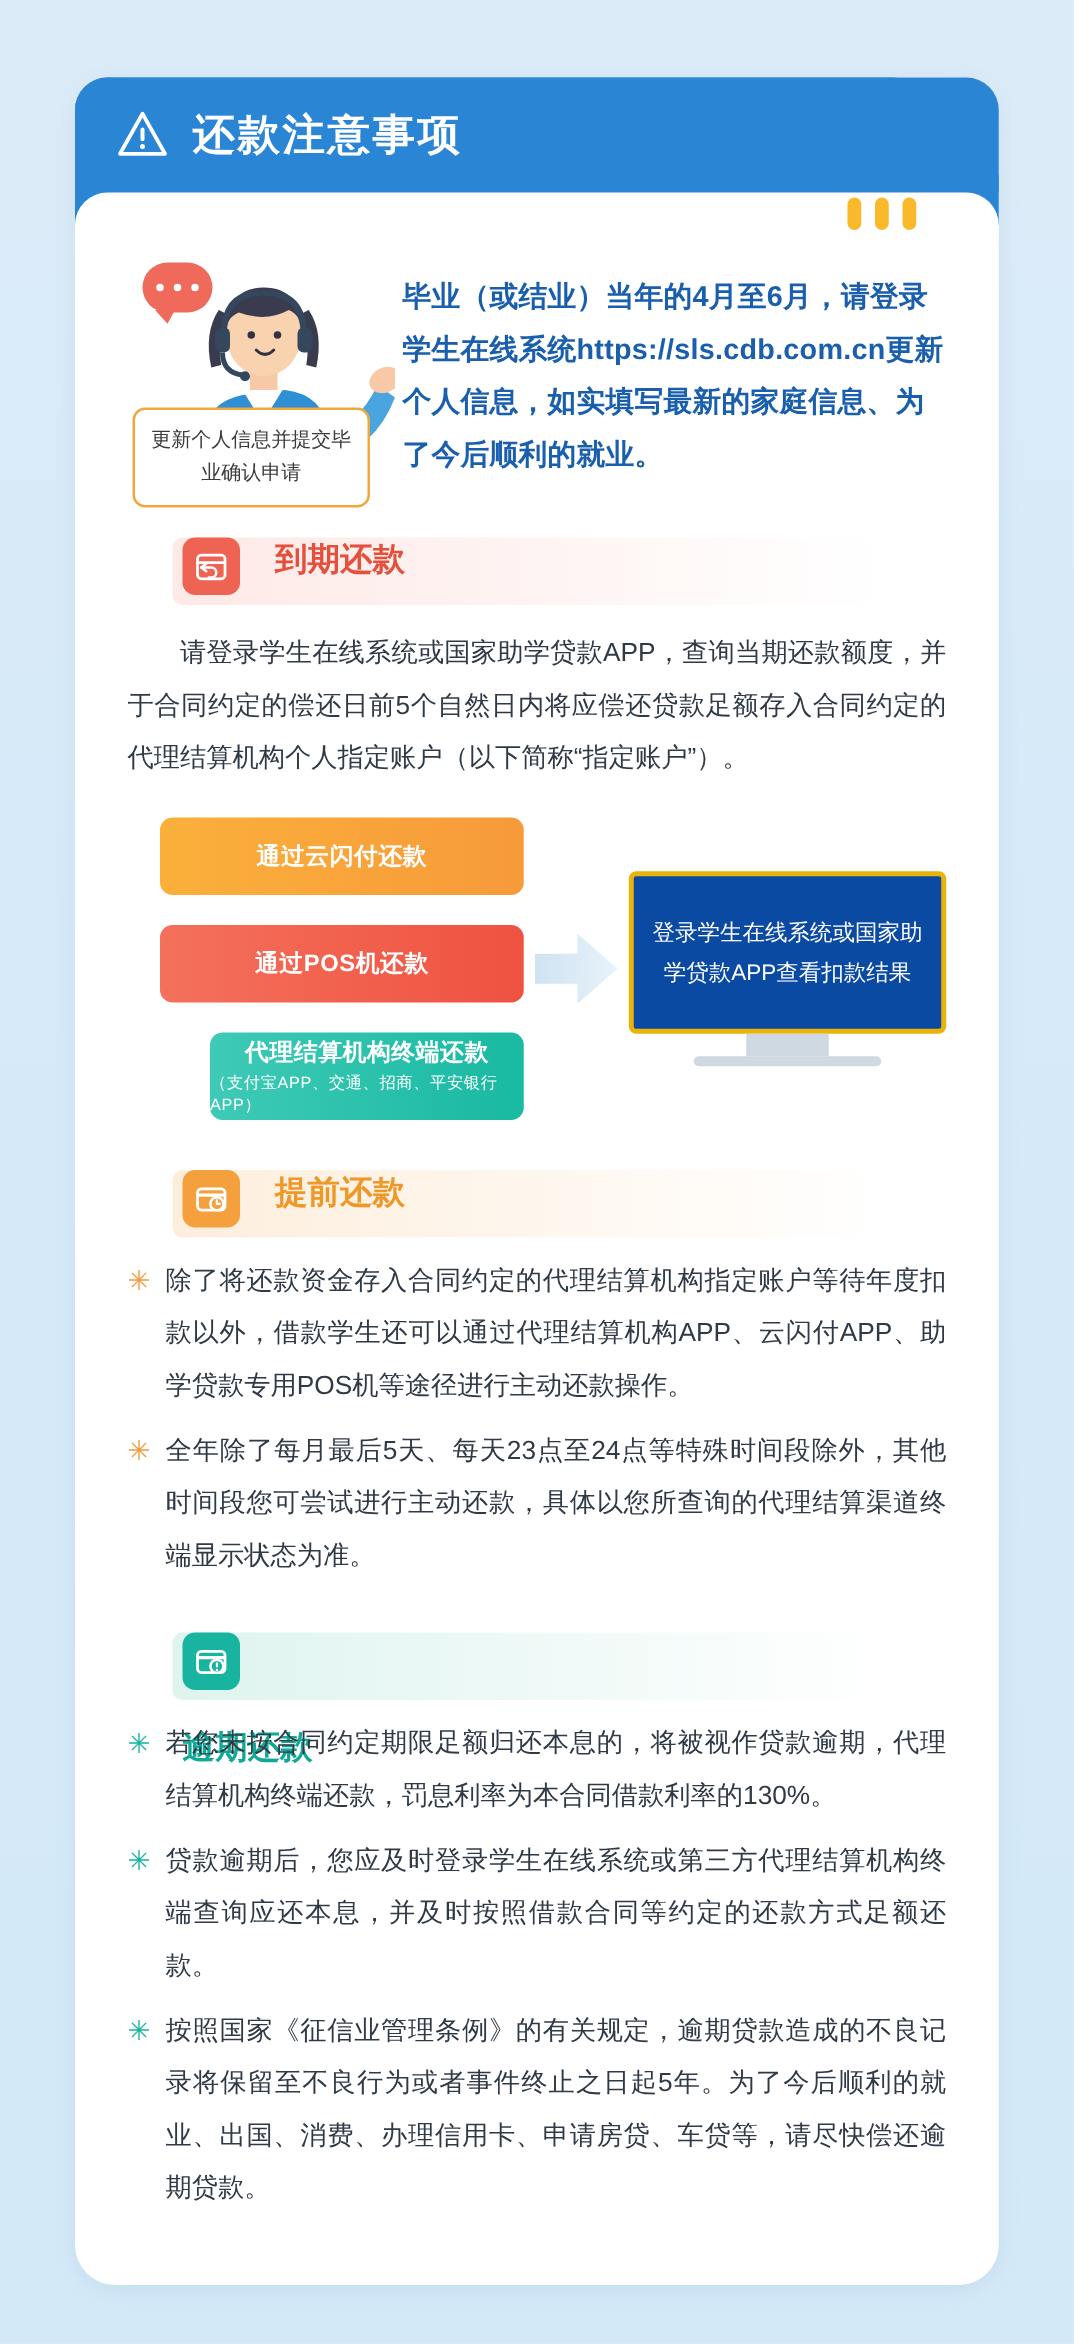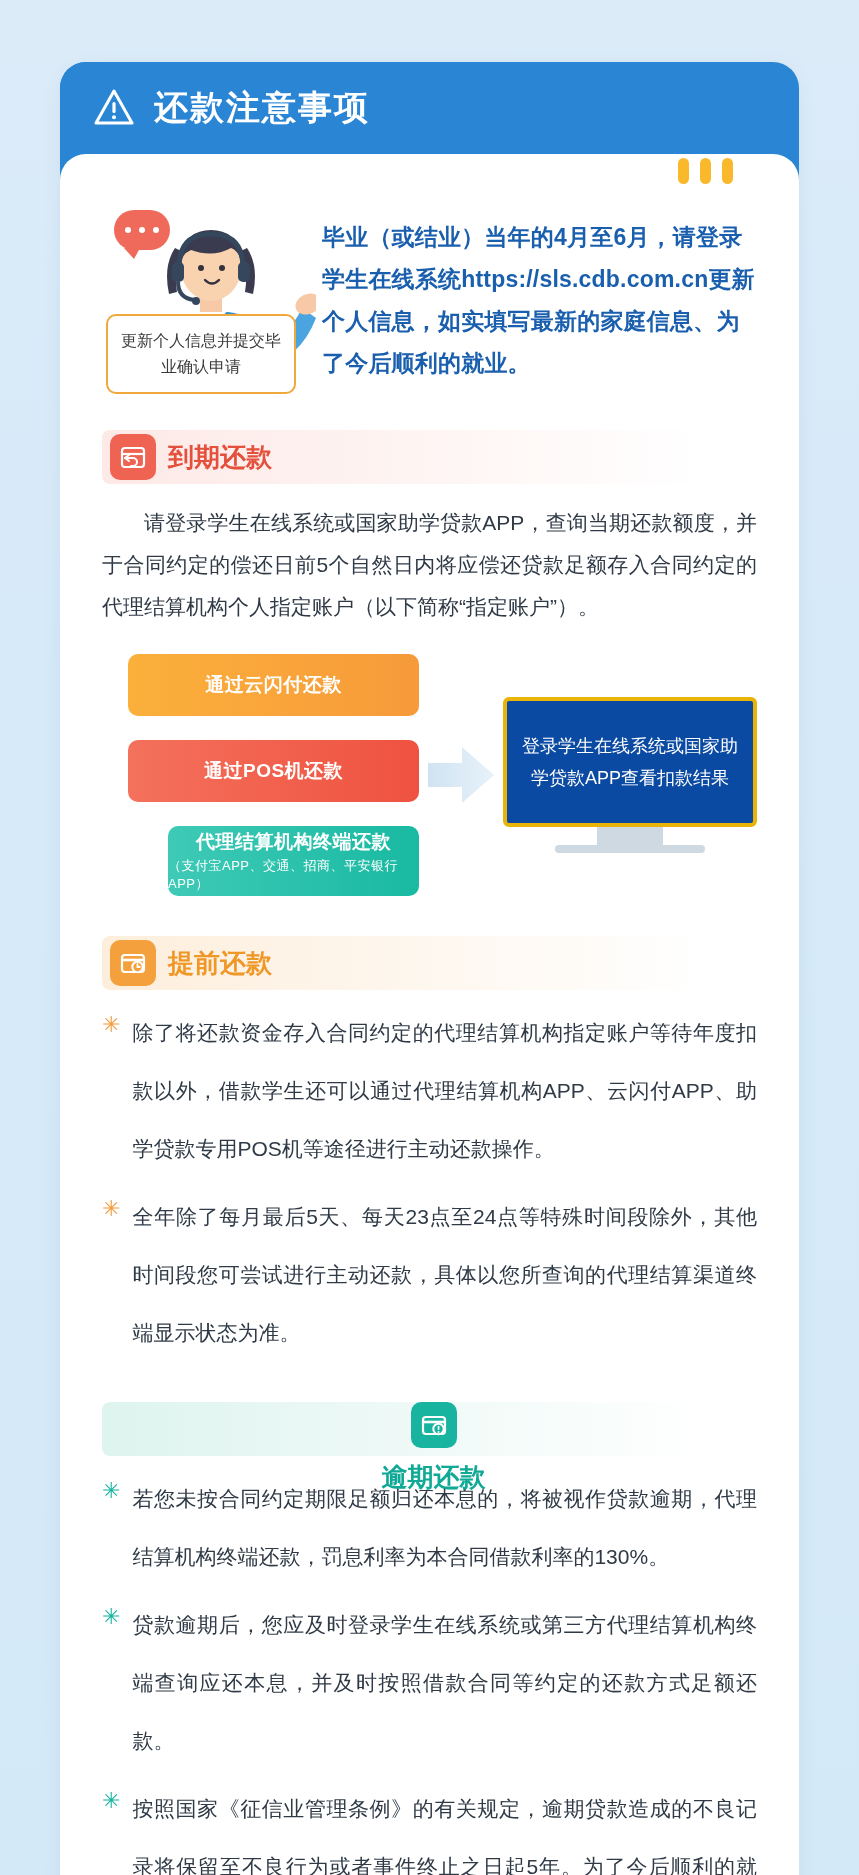--- a/index.html
+++ b/index.html
@@ -147,21 +147,21 @@
     background: #fff;
     border-radius: 50%;
   }
   .bubble i:nth-child(1) { left: 11px; }
   .bubble i:nth-child(2) { left: 25px; }
   .bubble i:nth-child(3) { left: 39px; }
 
   .note-box {
     position: absolute;
     left: 4px;
-    top: 114px;
+    top: 126px;
     width: 190px;
     border: 2px solid #f0a83c;
     border-radius: 10px;
     background: #ffffff;
     padding: 12px 10px;
     box-sizing: border-box;
     font-size: 16px;
     line-height: 26px;
     color: #3b3b3b;
     text-align: center;
@@ -174,26 +174,26 @@
     font-size: 23px;
     line-height: 42px;
     font-weight: bold;
     padding-top: 16px;
     letter-spacing: 0.2px;
   }
 
   
   .section-head {
     display: flex;
-    align-items: center;
-    gap: 12px;
+    gap: 28px;
     margin-top: 40px;
     height: 54px;
     border-radius: 8px;
     padding-left: 8px;
+    margin-left: 36px;
   }
   .sh-red   { background: linear-gradient(90deg, #fde9e6 0%, rgba(253,233,230,0) 92%); }
   .sh-org   { background: linear-gradient(90deg, #fdeedc 0%, rgba(253,238,220,0) 92%); }
   .sh-green { background: linear-gradient(90deg, #def4ef 0%, rgba(222,244,239,0) 92%); flex-direction: column; }
 
   .sh-icon {
     width: 46px; height: 46px;
     border-radius: 10px;
     display: flex;
     align-items: center;
@@ -226,21 +226,21 @@
   }
   .bullet .dot {
     flex: 0 0 14px;
     color: #f29b3c;
     font-size: 22px;
     line-height: 42px;
   }
   .bullet.green .dot { color: #17b49f; }
   .bullet .txt {
     font-size: 21px;
-    line-height: 58px;
+    line-height: 42px;
     color: #2f3a46;
     text-align: justify;
   }
 
   
   .flow {
     display: flex;
     align-items: center;
     margin-top: 26px;
     padding-left: 26px;

